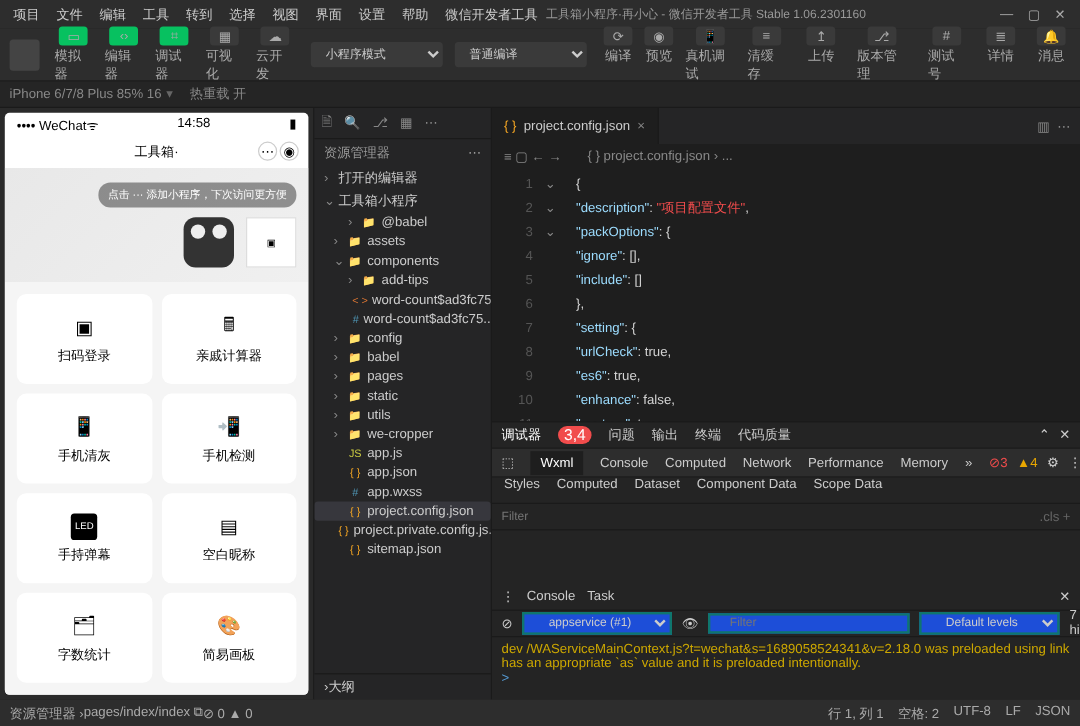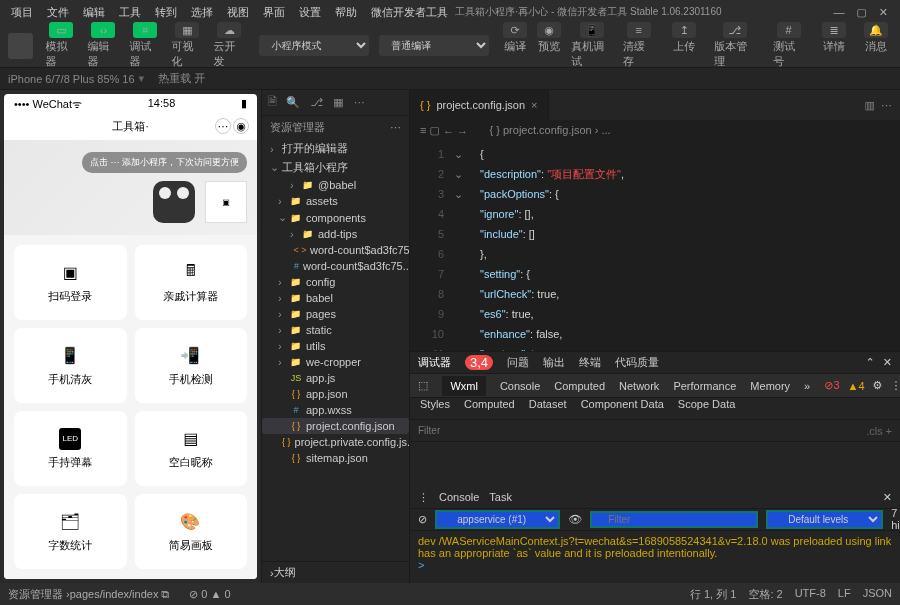--- a/index.html
+++ b/index.html
@@ -468,21 +468,21 @@
           </div>
         </div>
       </div>
     </div>
   </div>
 </div>
 
 <div class="statusline">
   <span><span>资源管理器</span> › </span>
   <span>pages/index/index</span>&nbsp;<span>⧉</span>
-  <span style="margin-left:20px">⊘ 0 ▲ 0</span>
+  <span style="">⊘ 0 ▲ 0</span>
   <div class="r">
     <span>行 1, 列 1</span>
     <span>空格: 2</span>
     <span>UTF-8</span>
     <span>LF</span>
     <span>JSON</span>
   </div>
 </div>
 
 </body></html>

